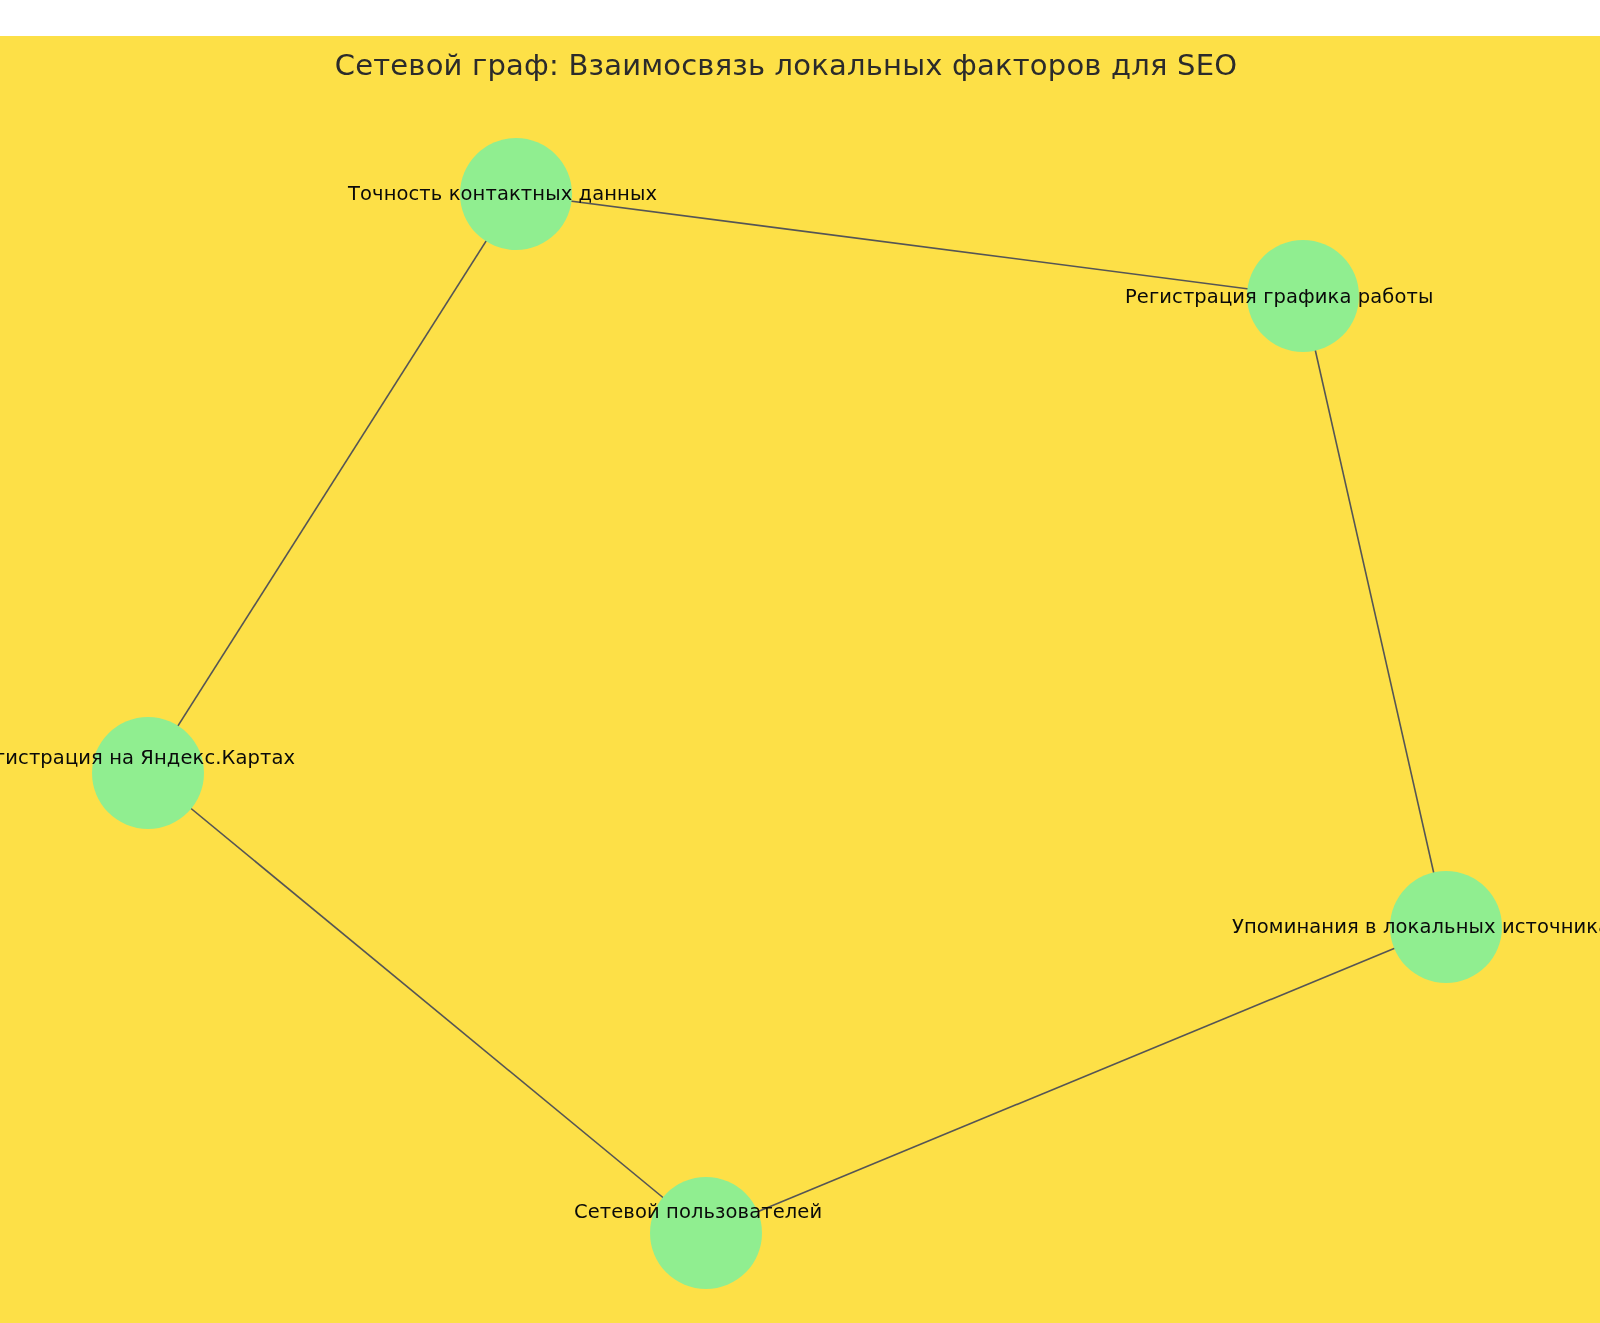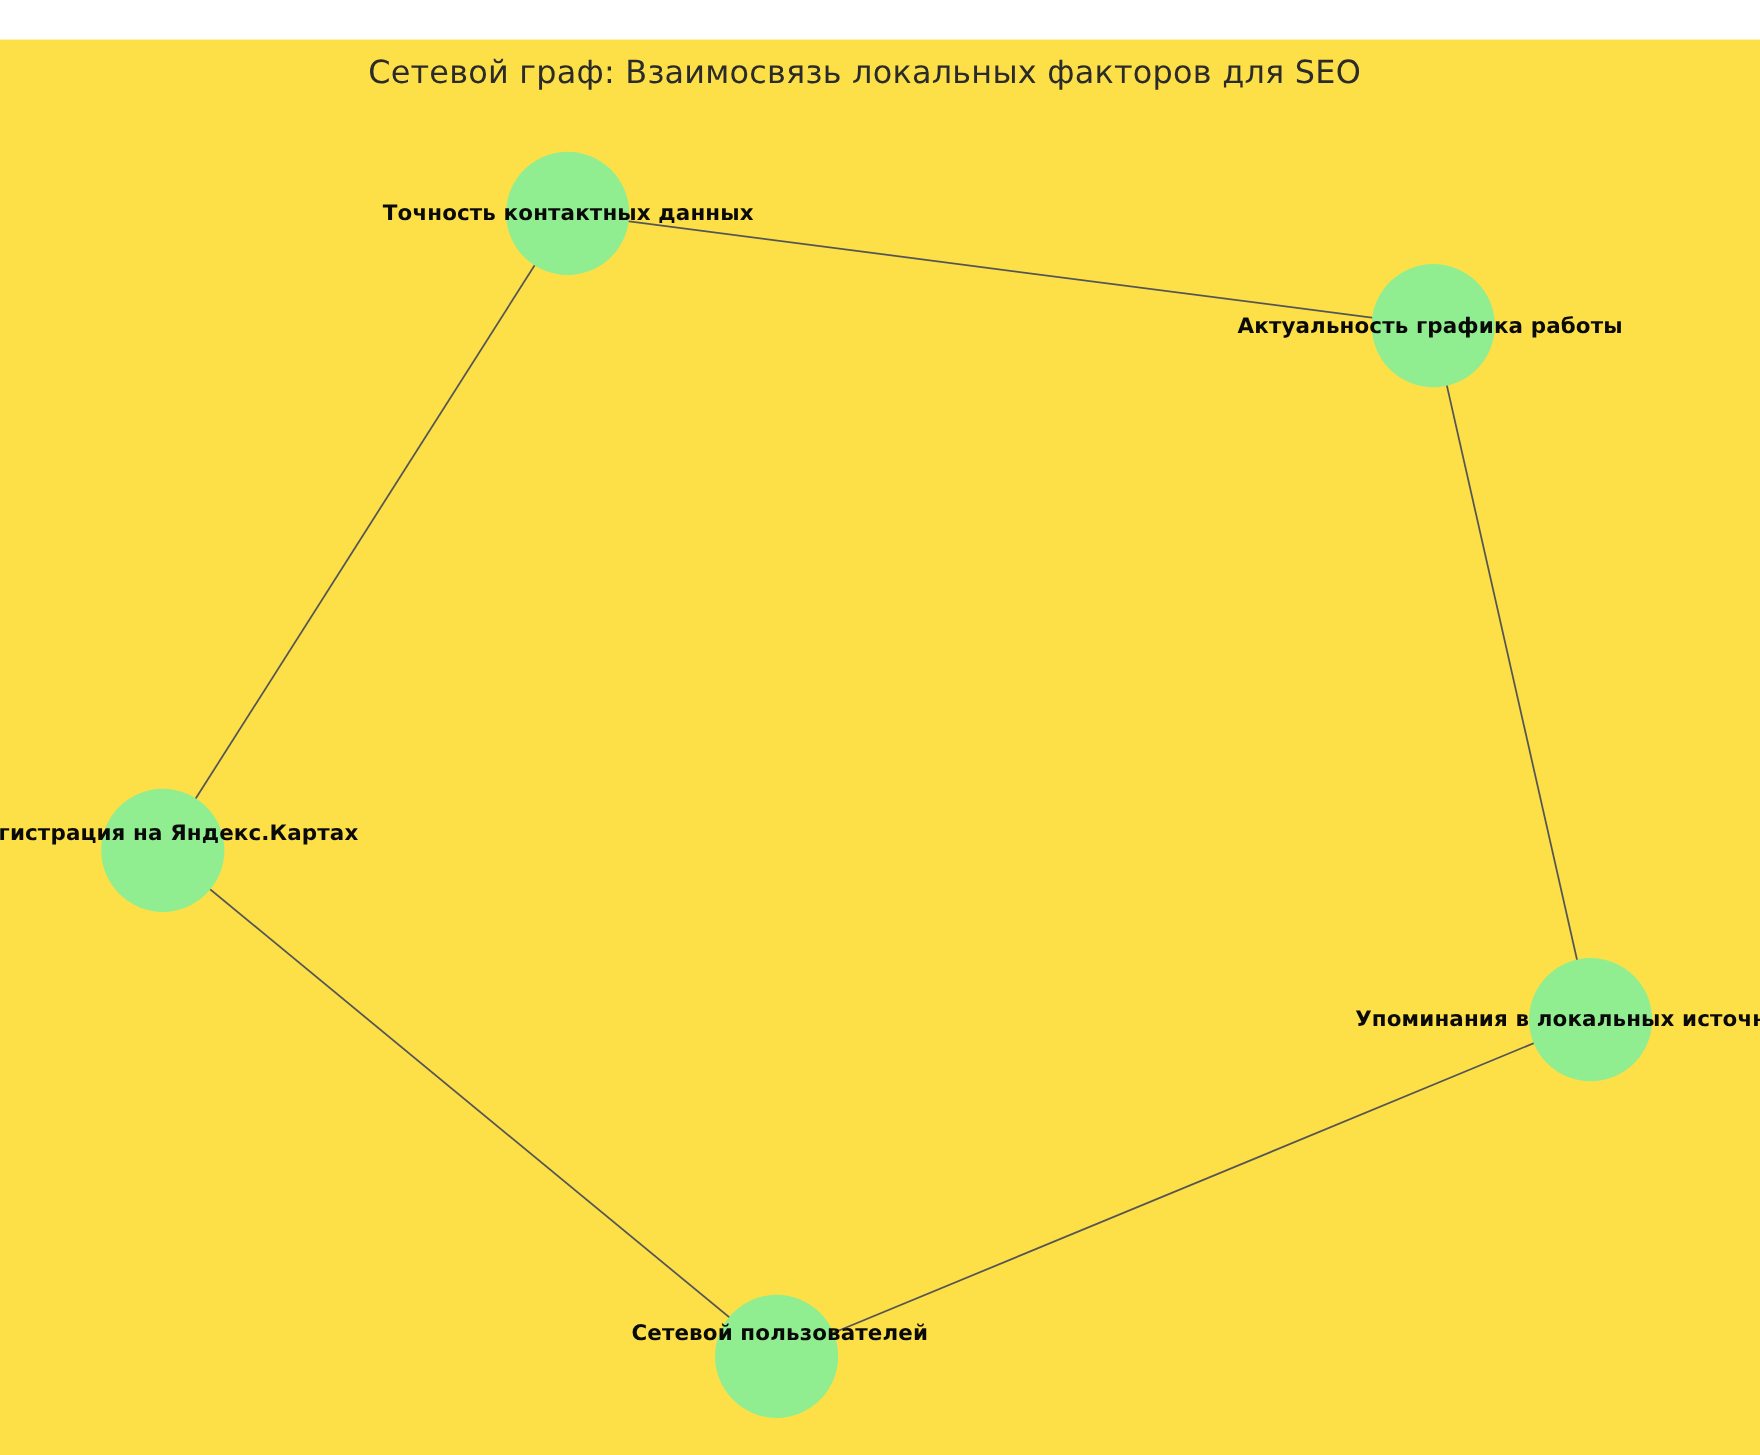--- a/index.html
+++ b/index.html
@@ -38,21 +38,21 @@
   }
   .graph-node {
     position: absolute;
     border-radius: 50%;
     background: #90ee90;
   }
   .node-label {
     position: absolute;
     font-family: "DejaVu Sans", sans-serif;
     font-size: 19.5px;
-    font-weight: bold;
+    font-weight: normal;
     color: #0a0a0a;
     white-space: nowrap;
     letter-spacing: 0.1px;
     pointer-events: none;
   }
 </style>
 </head>
 <body>
 
 <div id="canvas">
@@ -71,19 +71,19 @@
 
   <div id="nodes-layer">
       <div class="graph-node" style="left: 460px; top: 102px; width: 112px; height: 112px; background: rgb(144, 238, 144);"></div>
       <div class="graph-node" style="left: 1247px; top: 204px; width: 112px; height: 112px; background: rgb(144, 238, 144);"></div>
       <div class="graph-node" style="left: 92px; top: 681px; width: 112px; height: 112px; background: rgb(144, 238, 144);"></div>
       <div class="graph-node" style="left: 1390px; top: 835px; width: 112px; height: 112px; background: rgb(144, 238, 144);"></div>
       <div class="graph-node" style="left: 650px; top: 1141px; width: 112px; height: 112px; background: rgb(144, 238, 144);"></div>
     </div>
   <div id="labels-layer">
       <div class="node-label" style="color: rgb(10, 10, 10); left: 348px; top: 146px;">Точность контактных данных</div>
-      <div class="node-label" style="color: rgb(10, 10, 10); left: 1125px; top: 249px;">Актуальность графика работы</div>
+      <div class="node-label" style="color: rgb(10, 10, 10); left: 1125px; top: 249px;">Регистрация графика работы</div>
       <div class="node-label" style="color: rgb(10, 10, 10); left: -29px; top: 710px;">Регистрация на Яндекс.Картах</div>
       <div class="node-label" style="color: rgb(10, 10, 10); left: 1232px; top: 879px;">Упоминания в локальных источниках</div>
       <div class="node-label" style="color: rgb(10, 10, 10); left: 574px; top: 1164px;">Сетевой пользователей</div>
     </div>
 
 </div>
 
 </body></html>

